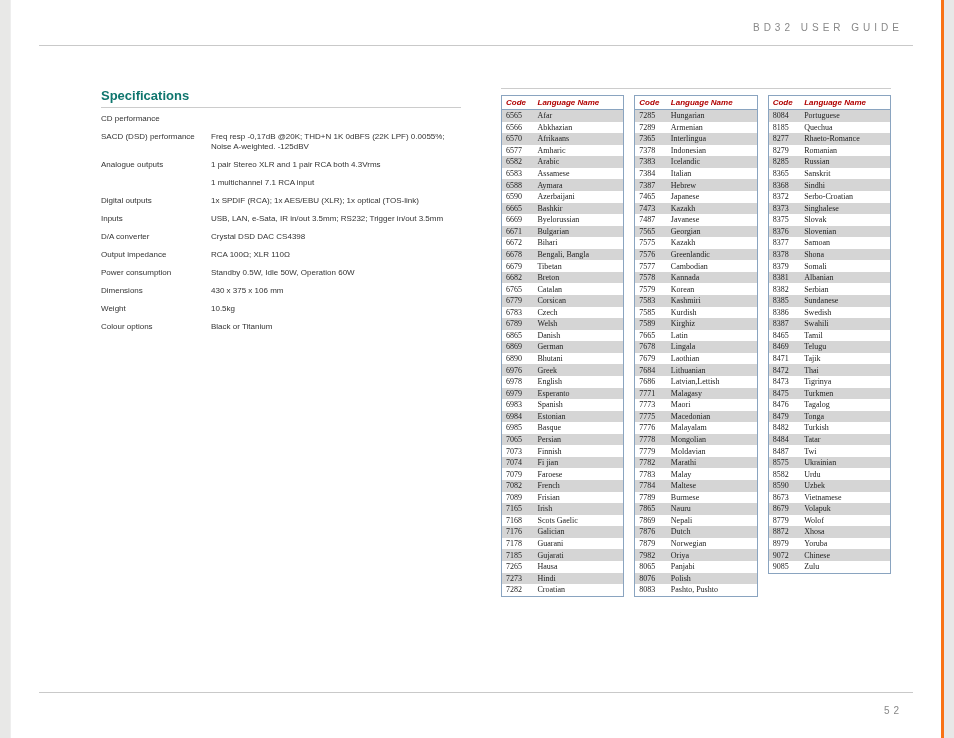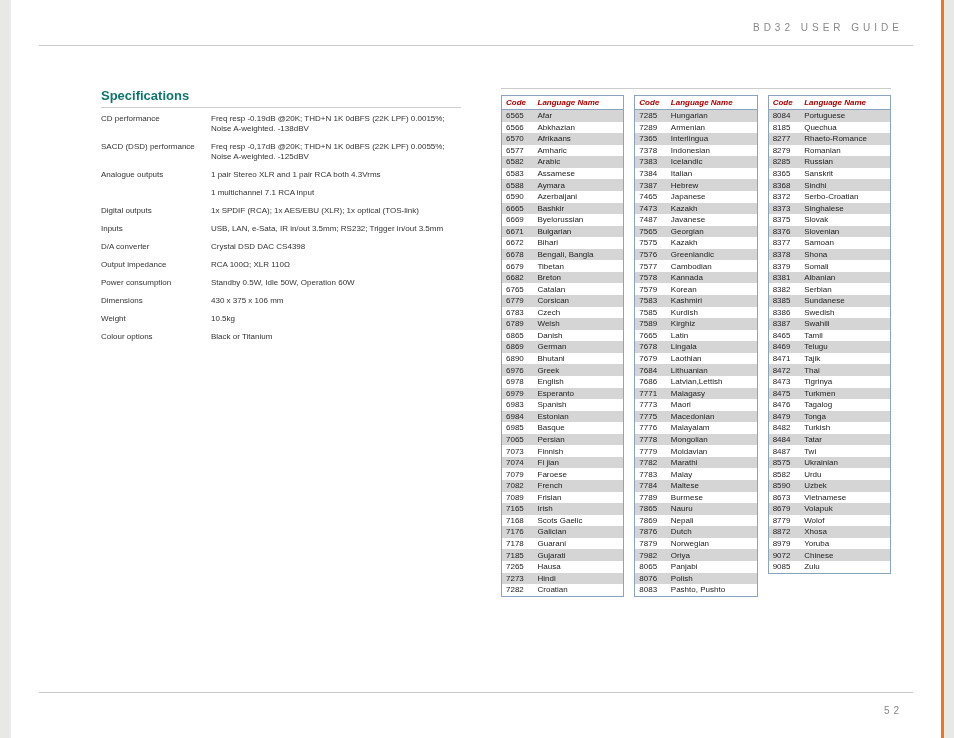--- a/index.html
+++ b/index.html
@@ -106,39 +106,38 @@
     padding: 2px 4px;
     background: #fff;
   }
   table.codet td {
     padding: 1.2px 4px;
     line-height: 1.15;
     color: #222;
   }
   table.codet td.code { width: 28px; }
   table.codet tr.shade td { background: #d5d5d5; }
-  table.codet tbody { border-bottom: 1px solid #8aa4c0; }
+  table.codet tbody { border-bottom: 1px solid #8aa4c0; font-family: Liberation Serif, serif; }
   table.codet { border-left: 1px solid #8aa4c0; border-right: 1px solid #8aa4c0; }
 </style>
 </head>
 <body>
 
 <div class="page">
   <div class="header-text">BD32 USER GUIDE</div>
   <div class="top-rule"></div>
 
   <div class="content">
 
     <div class="specs">
       <h2>Specifications</h2>
       <div class="h-rule"></div>
       <div id="spec-list">
           <div class="spec-row">
             <div class="spec-label">CD performance</div>
-            <div class="spec-value">Freq resp -0.19dB @20K; THD+N 1K 0dBFS (22K LPF) 0.0015%; Noise A-weighted. -138dBV</div>
           </div>
           <div class="spec-row">
             <div class="spec-label">SACD (DSD) performance</div>
             <div class="spec-value">Freq resp -0,17dB @20K; THD+N 1K 0dBFS (22K LPF) 0.0055%; Noise A-weighted. -125dBV</div>
           </div>
           <div class="spec-row">
             <div class="spec-label">Analogue outputs</div>
             <div class="spec-value">1 pair Stereo XLR and 1 pair RCA both 4.3Vrms</div>
           </div>
           <div class="spec-row">

